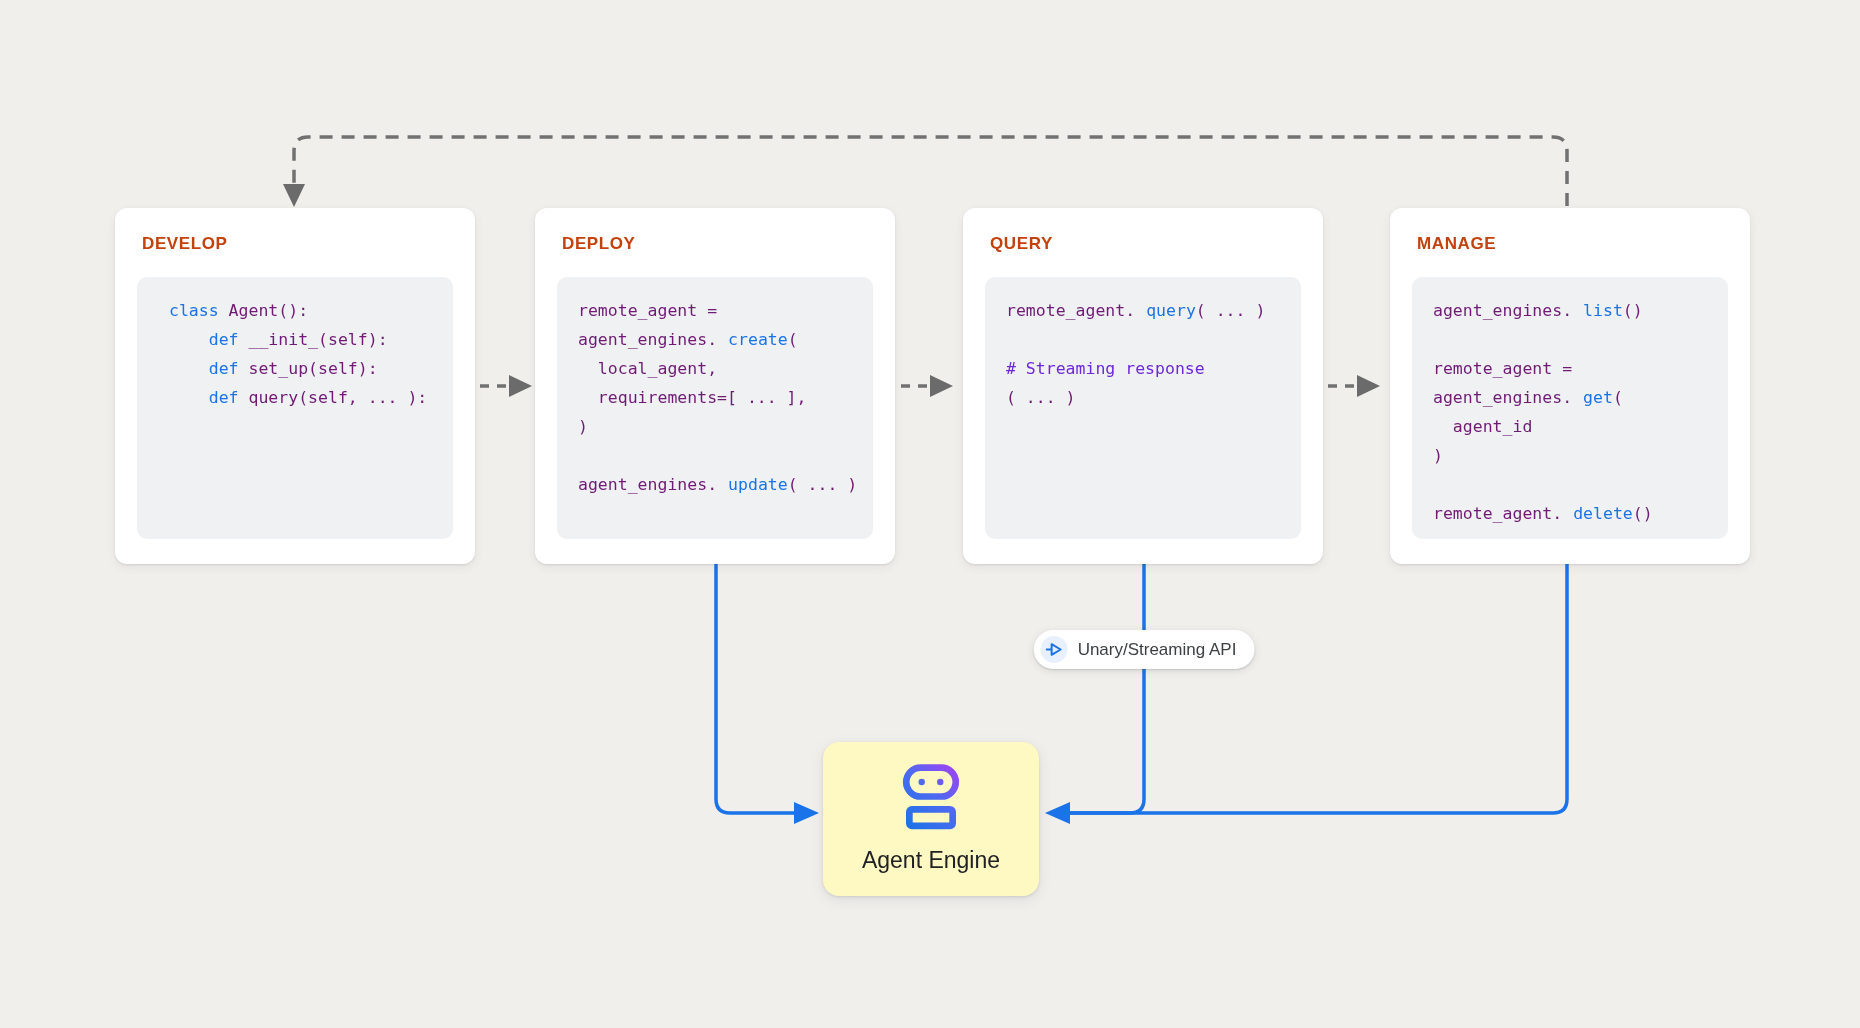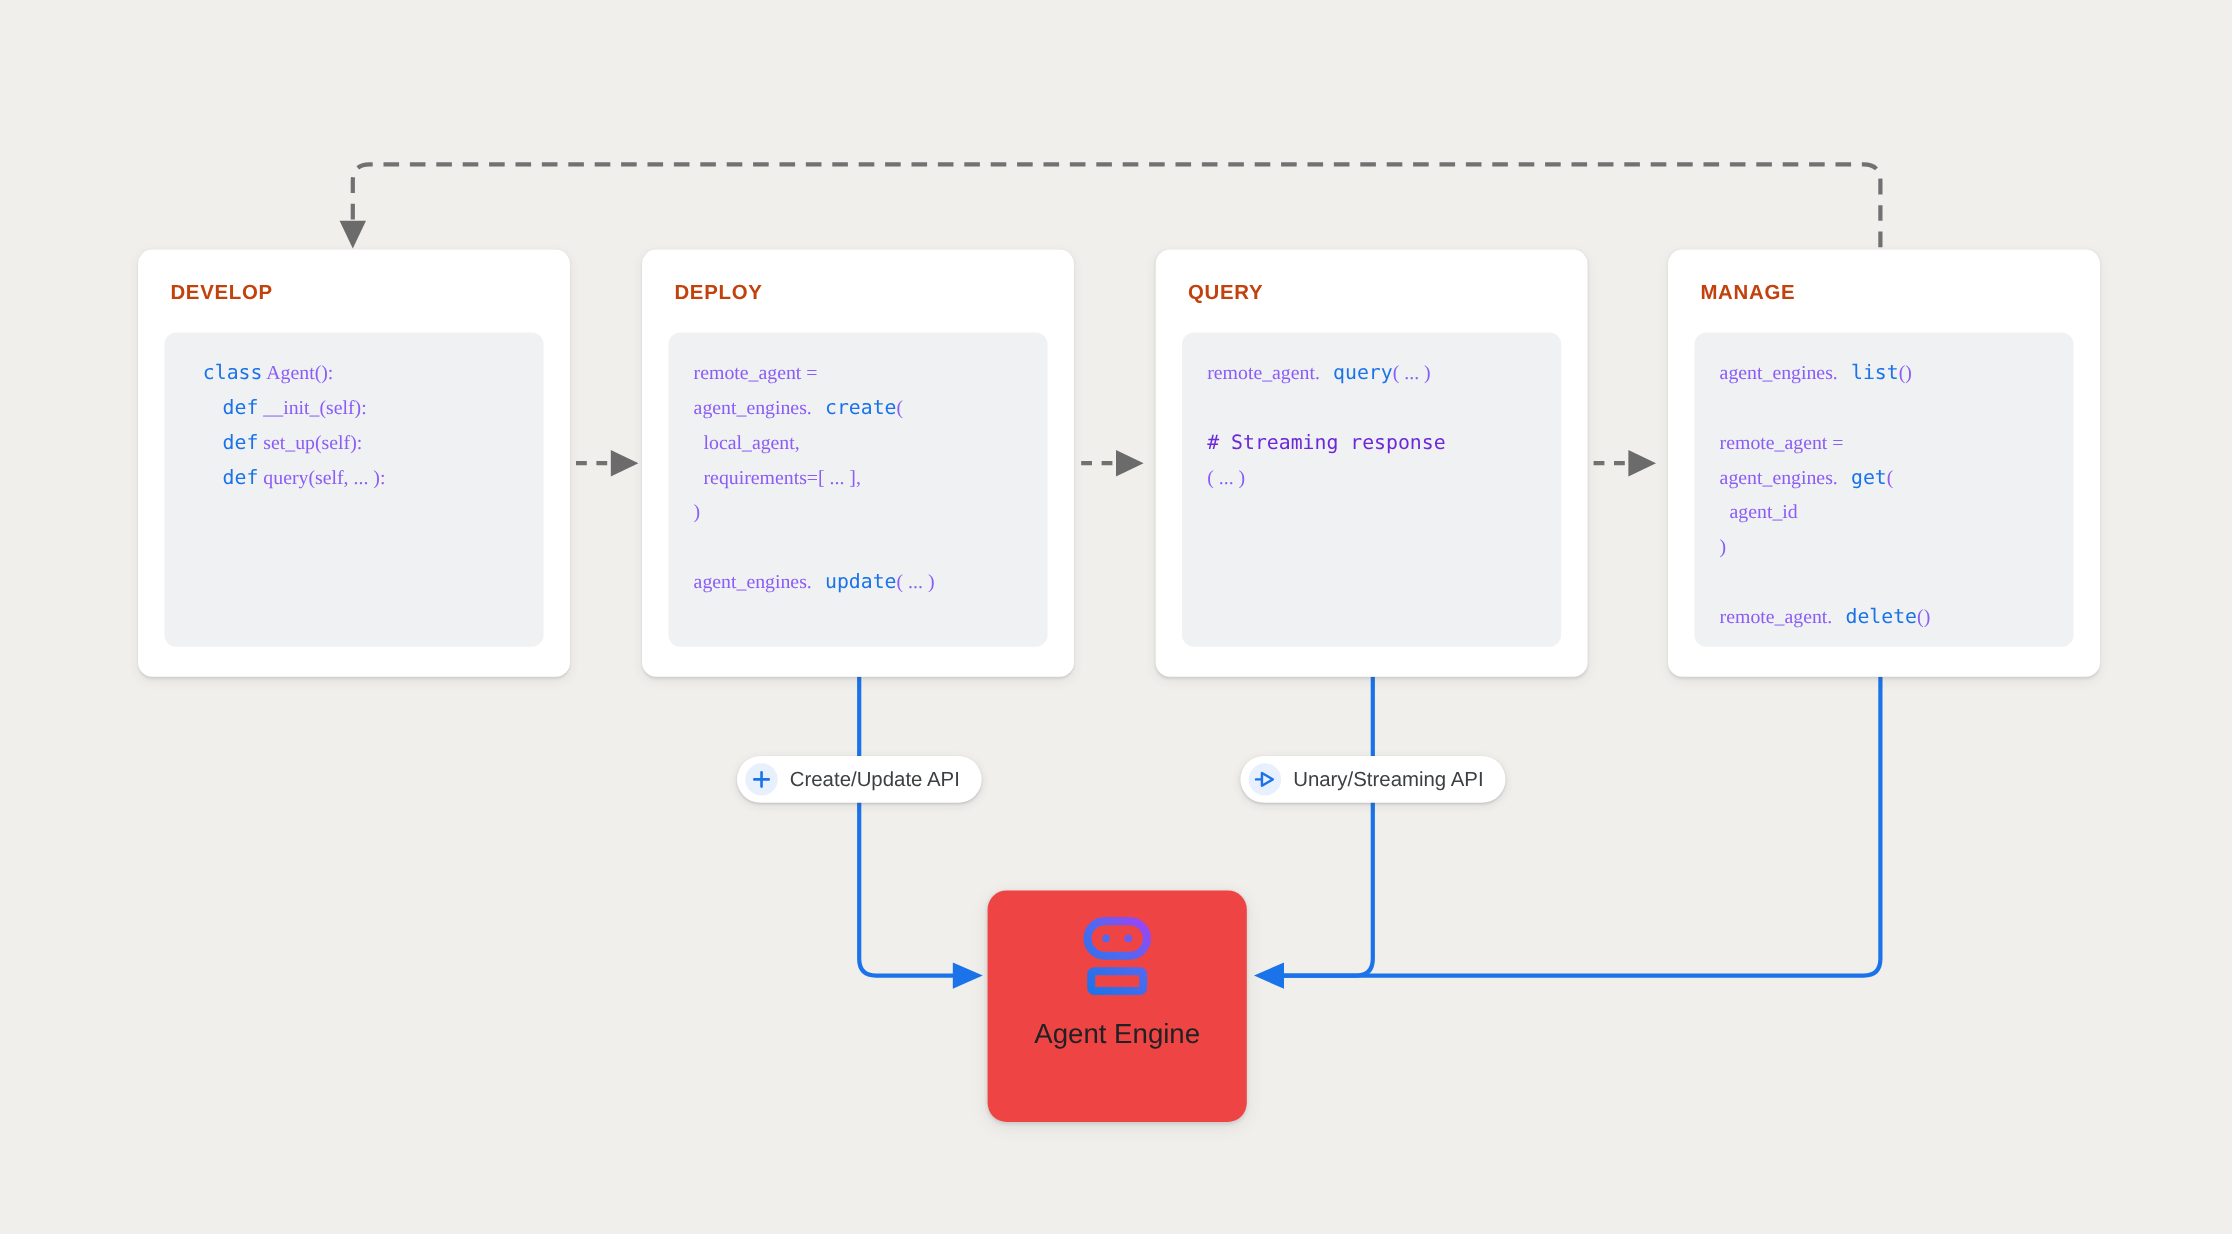--- a/index.html
+++ b/index.html
@@ -10,33 +10,33 @@
 
   .card{position:absolute;top:208px;width:360px;height:356px;background:#ffffff;
         border-radius:12px;box-shadow:0 1px 2px rgba(60,64,67,.12),0 3px 10px rgba(60,64,67,.08);
         z-index:2;box-sizing:border-box;padding:26px 22px 0 22px;}
   .card-title{font-size:17px;font-weight:700;letter-spacing:.6px;color:#c2410c;
               padding-left:5px;height:20px;line-height:20px;}
   .code-block{margin-top:23px;background:#eff1f3;border-radius:10px;height:262px;
               box-sizing:border-box;padding:19px 0 0 21px;}
   .code-line{font-family:"DejaVu Sans Mono","Liberation Mono",monospace;font-size:16.5px;
              line-height:29px;white-space:pre;color:#3c4852;}
-  .tok-p{color:#8b5cf6;font-family:Liberation Serif, serif;}
+  .tok-p{color:#701a75;}
   .tok-b{color:#1a73e8;margin-left:11px;}
   .tok-c{color:#6d28d9;}
 
   .badge{position:absolute;top:630px;transform:translateX(-50%);height:39px;
          background:#ffffff;border-radius:20px;display:flex;align-items:center;
          padding:0 18px 0 7px;z-index:3;
          box-shadow:0 1px 2px rgba(60,64,67,.2),0 2px 8px rgba(60,64,67,.12);}
   .badge-icon-circle{width:27px;height:27px;border-radius:50%;background:#e8f0fe;
          display:flex;align-items:center;justify-content:center;margin-right:10px;flex:0 0 auto;}
   .badge-label{font-size:17px;font-weight:500;color:#3c4043;white-space:nowrap;}
 
-  .engine-box{position:absolute;left:823px;top:742px;width:216px;height:193px;background:#ef4444;
+  .engine-box{position:absolute;left:823px;top:742px;width:216px;height:154px;background:#fef9c3;
          border-radius:16px;z-index:3;display:flex;flex-direction:column;align-items:center;
          box-shadow:0 1px 3px rgba(60,64,67,.15),0 4px 14px rgba(60,64,67,.1);
          padding-top:22px;box-sizing:border-box;}
   .engine-label{margin-top:13px;font-size:23px;font-weight:500;color:#202124;}
 </style>
 </head>
 <body>
 
 <div class="stage">
 
@@ -118,28 +118,20 @@
         <div class="code-line">&nbsp;</div>
         <div class="code-line"><span class="tok-p">remote_agent =</span></div>
         <div class="code-line"><span class="tok-p">agent_engines.</span><span class="tok-b">get</span><span class="tok-p">(</span></div>
         <div class="code-line"><span class="tok-p">  agent_id</span></div>
         <div class="code-line"><span class="tok-p">)</span></div>
         <div class="code-line">&nbsp;</div>
         <div class="code-line"><span class="tok-p">remote_agent.</span><span class="tok-b">delete</span><span class="tok-p">()</span></div>
       </div>
   </div>
 
-  <div class="badge" style="left:716px">
-    <span class="badge-icon-circle">
-      <svg width="15" height="15" viewBox="0 0 15 15">
-        <path d="M7.5 1.5 V13.5 M1.5 7.5 H13.5" stroke="#1a73e8" stroke-width="2.2" stroke-linecap="round" fill="none"></path>
-      </svg>
-    </span>
-    <span class="badge-label">Create/Update API</span>
-  </div>
 
   <div class="badge" style="left:1144px">
     <span class="badge-icon-circle">
       <svg width="17" height="15" viewBox="0 0 17 15">
         <path d="M1 7.5 H5.5" stroke="#1a73e8" stroke-width="2" stroke-linecap="round" fill="none"></path>
         <path d="M6 2.2 L15 7.5 L6 12.8 Z" stroke="#1a73e8" stroke-width="2" stroke-linejoin="round" fill="none"></path>
       </svg>
     </span>
     <span class="badge-label">Unary/Streaming API</span>
   </div>

